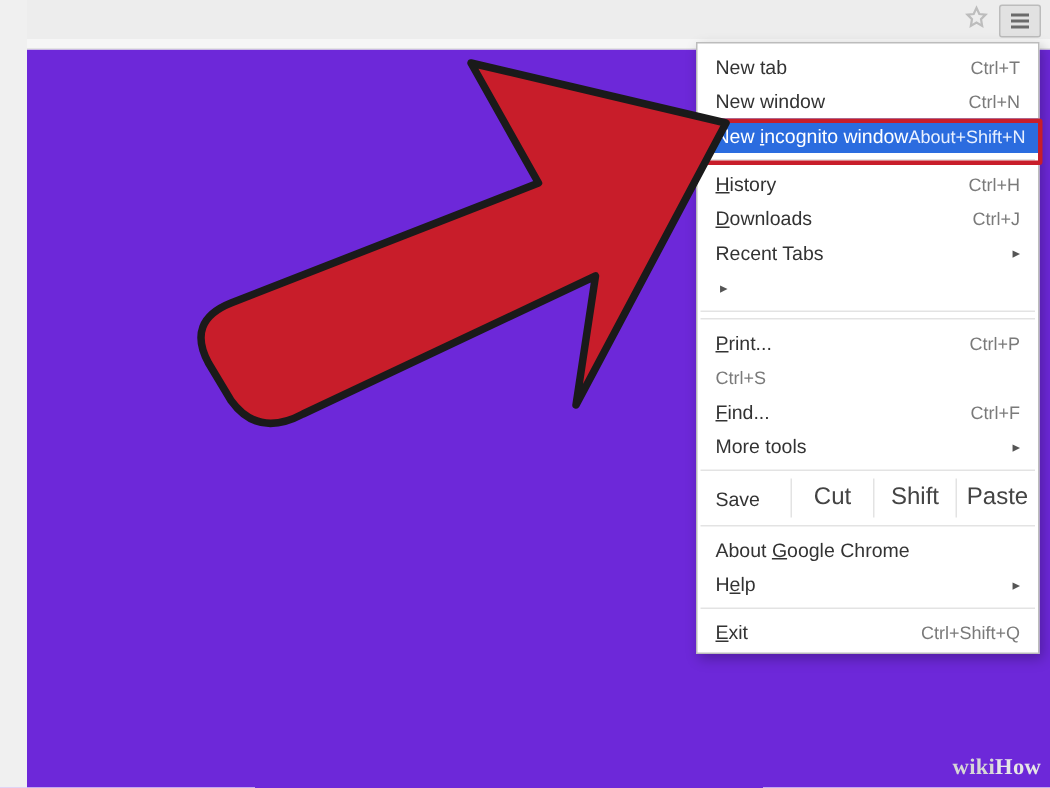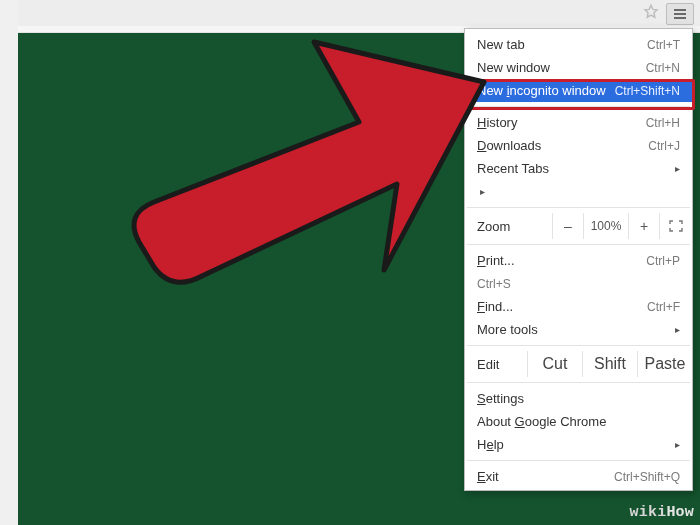--- a/index.html
+++ b/index.html
@@ -1,17 +1,17 @@
 <!DOCTYPE html>
 <html><head>
 <meta charset="utf-8">
 <style>
   html,body{margin:0;padding:0;width:700px;height:525px;font-family:"Segoe UI",Arial,sans-serif;font-size:13px;color:#333;overflow:hidden;background:#fff}
   .stage{position:relative;width:700px;height:525px;background:#f0f0f0}
-  .page{position:absolute;left:18px;top:0;right:0;bottom:0;background:#14532d}
+  .page{position:absolute;left:18px;top:0;right:0;bottom:0;background:#6d28d9}
   
   .chrome-strip{position:absolute;left:0;right:0;top:0;height:26px;background:#ededed;border-bottom:1px solid #d7d7d7}
   .star{position:absolute;right:40px;top:3px;width:18px;height:18px;color:#bdbdbd}
   .hamburger{position:absolute;right:6px;top:3px;width:26px;height:20px;background:#e2e2e2;border:1px solid #bcbcbc;border-radius:2px;display:flex;align-items:center;justify-content:center}
   .hamburger svg{display:block}
   
   .sub-strip{position:absolute;left:0;right:0;top:26px;height:6px;background:#f6f6f6;border-bottom:1px solid #e4e4e4}
   
   .menu{position:absolute;right:7px;top:28px;width:227px;background:#fff;border:1px solid #bcbcbc;box-shadow:2px 3px 8px rgba(0,0,0,.25);padding:4px 0 2px}
   .row{display:flex;align-items:center;height:23px;padding:0 12px;white-space:nowrap;cursor:default}
@@ -29,21 +29,21 @@
   .zbtn{width:30px;height:26px;border-left:1px solid #e3e3e3;display:flex;align-items:center;justify-content:center;color:#555;font-size:14px}
   .zval{width:44px;height:26px;border-left:1px solid #e3e3e3;display:flex;align-items:center;justify-content:center;font-size:12px;color:#555}
   .zfs{width:32px;height:26px;border-left:1px solid #e3e3e3;display:flex;align-items:center;justify-content:center;color:#777}
   
   .edit-row{display:flex;align-items:center;height:28px;padding:0 0 0 12px}
   .edit-row .elbl{width:50px}
   .ebtn{flex:1;height:26px;border-left:1px solid #e3e3e3;display:flex;align-items:center;justify-content:center;font-size:16px;color:#444}
   
   .arrow{position:absolute;left:106px;top:32px;pointer-events:none}
   
-  .wm{position:absolute;right:6px;bottom:4px;color:#d6d6d6;font-size:15px;font-weight:600;letter-spacing:.2px;font-family:Liberation Mono, monospace}
+  .wm{position:absolute;right:6px;bottom:4px;color:#d6d6d6;font-size:15px;font-weight:600;letter-spacing:.2px;font-family:Liberation Serif, serif}
   .wm .h{color:#e6e6e6}
 </style>
 </head>
 <body>
 
 <div class="stage">
   <div class="page">
 
     <div class="chrome-strip">
       <span class="star">
@@ -64,21 +64,21 @@
       <div class="row">
         <span class="lbl"><span>New tab</span></span>
         <span class="sc">Ctrl+T</span>
       </div>
       <div class="row">
         <span class="lbl"><span>New window</span></span>
         <span class="sc">Ctrl+N</span>
       </div>
       <div class="row hl" style="position:relative">
         <span class="lbl"><span>New </span><span class="u">i</span><span>ncognito window</span></span>
-        <span class="sc">Ctrl+Shift+N</span>
+        <span class="sc">About+Shift+N</span>
       </div>
 
       <div class="sep"></div>
 
       <div class="row">
         <span class="lbl"><span class="u">H</span><span>istory</span></span>
         <span class="sc">Ctrl+H</span>
       </div>
       <div class="row">
         <span class="lbl"><span class="u">D</span><span>ownloads</span></span>
@@ -87,31 +87,20 @@
       <div class="row">
         <span class="lbl"><span>Recent Tabs</span></span>
         <span class="chev">▸</span>
       </div>
       <div class="row">
         <span class="chev">▸</span>
       </div>
 
       <div class="sep"></div>
 
-      <div class="zoom-row">
-        <span class="zlbl">Zoom</span>
-        <span class="zbtn">–</span>
-        <span class="zval">100%</span>
-        <span class="zbtn">+</span>
-        <span class="zfs">
-          <svg width="14" height="12">
-              <path fill="none" stroke="#777" stroke-width="1.4" d="M1 4V1h3M13 4V1h-3M1 8v3h3M13 8v3h-3"></path>
-            </svg>
-        </span>
-      </div>
 
       <div class="sep"></div>
 
       <div class="row">
         <span class="lbl"><span class="u">P</span><span>rint...</span></span>
         <span class="sc">Ctrl+P</span>
       </div>
       <div class="row">
         <span class="sc">Ctrl+S</span>
       </div>
@@ -120,31 +109,28 @@
         <span class="sc">Ctrl+F</span>
       </div>
       <div class="row">
         <span class="lbl"><span>More tools</span></span>
         <span class="chev">▸</span>
       </div>
 
       <div class="sep"></div>
 
       <div class="edit-row">
-        <span class="elbl">Edit</span>
+        <span class="elbl">Save</span>
         <span class="ebtn">Cut</span>
         <span class="ebtn">Shift</span>
         <span class="ebtn">Paste</span>
       </div>
 
       <div class="sep"></div>
 
-      <div class="row">
-        <span class="lbl"><span class="u">S</span><span>ettings</span></span>
-      </div>
       <div class="row">
         <span class="lbl"><span>About </span><span class="u">G</span><span>oogle Chrome</span></span>
       </div>
       <div class="row">
         <span class="lbl"><span>H</span><span class="u">e</span><span>lp</span></span>
         <span class="chev">▸</span>
       </div>
 
       <div class="sep"></div>
 

